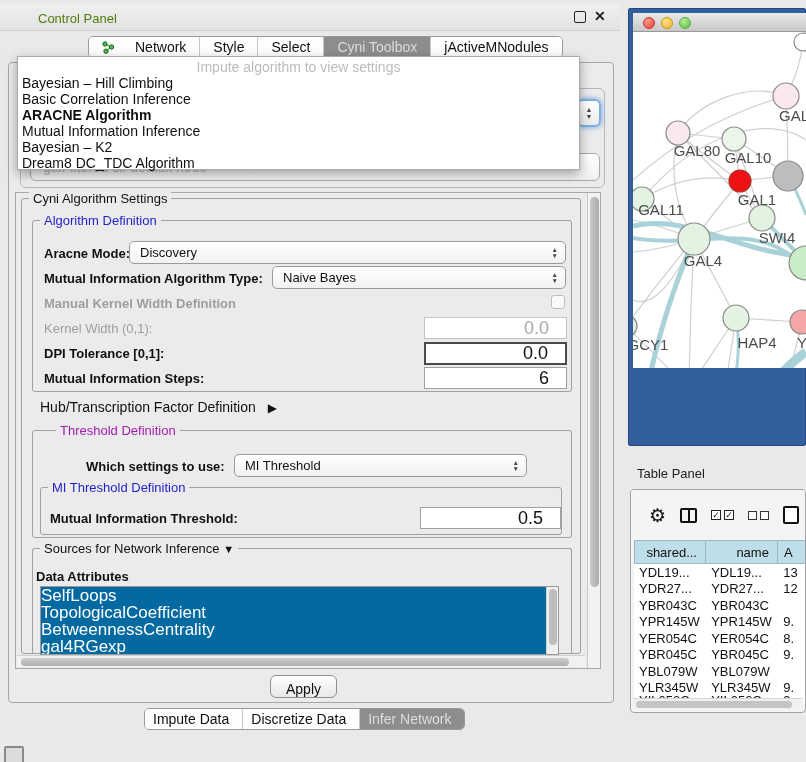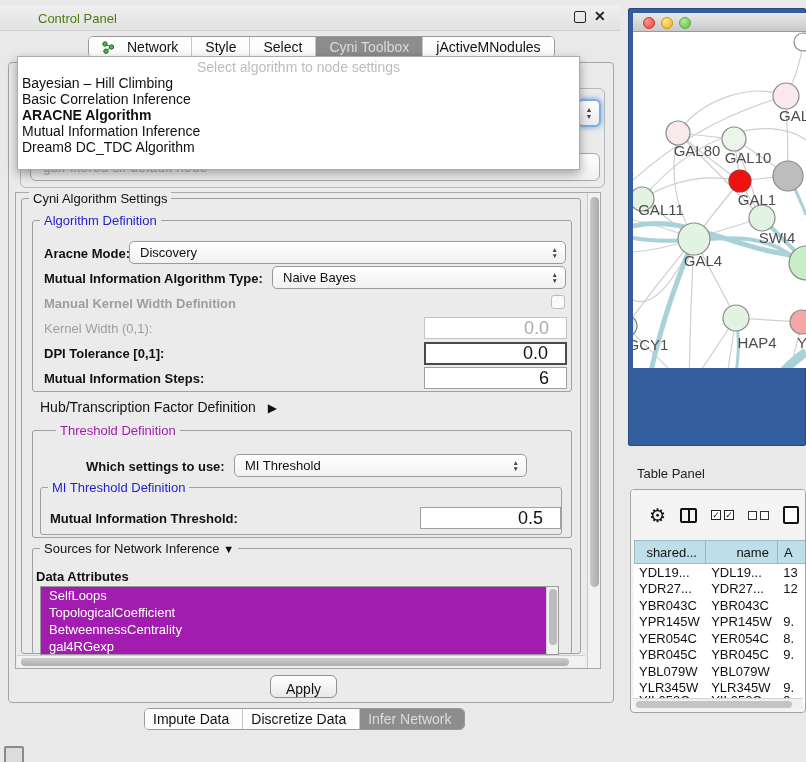--- a/index.html
+++ b/index.html
@@ -8,21 +8,21 @@
   .abs { position:absolute; }
 
   
   .cp-titlebar { left:0; top:5px; width:620px; height:26px; background:linear-gradient(#efefef,#e2e2e2); border-bottom:1px solid #cfcfcf; }
   .cp-title { left:14px; top:11px; font-size:13px; color:#4d7c0f;margin-left:24px; }
   .cp-float { left:574px; top:11px; width:12px; height:12px; border:1.5px solid #222; border-radius:2px; }
   .cp-close { left:594px; top:8px; font-size:14px; font-weight:bold; color:#222; }
 
   
   .tabbar { left:88px; top:36px; height:22px; display:flex; align-items:stretch; background:#fff; border:1px solid #9a9a9a; border-radius:5px; overflow:hidden; }
-  .tab { padding:2px 13px; display:flex; align-items:center; gap:12px; font-size:14px; color:#111; border-right:1px solid #c9c9c9; background:#fdfdfd; white-space:nowrap; }
+  .tab { padding:2px 13px; display:flex; align-items:center; gap:20px; font-size:14px; color:#111; border-right:1px solid #c9c9c9; background:#fdfdfd; white-space:nowrap; }
   .tab:last-child { border-right:none; }
   .tab.sel { background:#8d8d8d; color:#dcdcdc; }
 
   
   .outer-panel { left:8px; top:62px; width:606px; height:641px; border:1px solid #a5a5a5; border-radius:4px; background:#ebebeb; }
   .nested-box { left:20px; top:88px; width:585px; height:100px; border:1px solid #b8b8b8; border-radius:6px; background:#ebebeb; }
   .focus-combo-btn { left:577px; top:99px; width:24px; height:28px; background:linear-gradient(#ffffff,#eaeaea); border:2px solid #7faede; border-radius:6px; box-shadow:0 0 5px 1px #8ab4e4; font-size:7px; line-height:7px; text-align:center; padding-top:5px; color:#444; }
   .hidden-combo { left:30px; top:153px; width:570px; height:28px; border:1px solid #a9a9a9; border-radius:6px; background:linear-gradient(#ffffff,#f0f0f0); display:flex; align-items:center; padding-left:12px; font-size:14px; color:#b3b3b3; }
 
   
@@ -47,21 +47,21 @@
   .gray { color:#9e9e9e; }
 
   .combo { position:absolute; background:linear-gradient(#ffffff,#f1f1f1); border:1px solid #9a9a9a; border-radius:5px; font-size:13px; display:flex; align-items:center; padding:0 22px 0 10px; color:#111; }
   .combo .arrows { position:absolute; right:7px; top:50%; transform:translateY(-50%); font-size:6.5px; line-height:6px; color:#444; text-align:center; }
   .tfield { position:absolute; background:#fff; border:1px solid #a0a0a0; font-size:18px; display:flex; align-items:center; justify-content:flex-end; padding:0 17px; color:#111; }
   .tfield.disabled { border-color:#c3c3c3; color:#a8a8a8; }
   .tfield.strong { border:2px solid #4a4a4a; }
   .checkbox { position:absolute; width:14px; height:14px; border:1px solid #bdbdbd; border-radius:3px; background:#fafafa; }
 
   .datalist { left:40px; top:586px; width:519px; height:69px; background:#fff; border:1px solid #9a9a9a; overflow:hidden; }
-  .datalist .item { height:17px; line-height:17px; background:#a21caf; color:#fff; font-size:13px; padding-left:8px; }
+  .datalist .item { height:17px; line-height:17px; background:#0369a1; color:#fff; font-size:17px; }
   .list-vscroll { left:546px; top:587px; width:12px; height:67px; background:#f0f0f0; border-left:1px solid #d0d0d0; }
   .list-vscroll .thumb { position:absolute; left:1.5px; top:2px; width:8px; height:56px; background:#bdbdbd; border-radius:4px; }
 
   .apply-btn { left:270px; top:675px; width:67px; height:23px; background:linear-gradient(#ffffff,#e8e8e8); border:1px solid #8f8f8f; border-radius:6px; font-size:14px; color:#111; display:flex; align-items:flex-end; justify-content:center; }
 
   .bottom-tabbar { left:144px; top:708px; height:22px; display:flex; background:#fff; border:1px solid #9a9a9a; border-radius:5px; overflow:hidden; }
   .bottom-tabbar .tab { font-size:14px;padding-left:8px; }
 
   .grip-icon { left:4px; top:746px; width:20px; height:20px; border:2px solid #8a8a8a; background:#dcdcdc; border-radius:2px; }
 
@@ -126,25 +126,26 @@
 </div>
 
 <div class="abs outer-panel"></div>
 <div class="abs nested-box"></div>
 <div class="abs focus-combo-btn">▲<br>▼</div>
 <div class="abs hidden-combo">
     <span>galFiltered sif default node</span>
   </div>
 
 <div class="abs popup">
-  <div class="popup-prompt">Select algorithm to node settings</div>
+  <div class="popup-prompt">Impute algorithm to view settings</div>
   <div class="popup-item">Bayesian – Hill Climbing</div>
   <div class="popup-item">Basic Correlation Inference</div>
   <div class="popup-item bold">ARACNE Algorithm</div>
   <div class="popup-item">Mutual Information Inference</div>
+  <div class="popup-item">Bayesian – K2</div>
   <div class="popup-item">Dream8 DC_TDC Algorithm</div>
 </div>
 
 <div class="abs scrollpane"></div>
 <div class="abs vscroll">
     <div class="thumb"></div>
   </div>
 <div class="abs hscroll">
     <div class="thumb"></div>
   </div>

